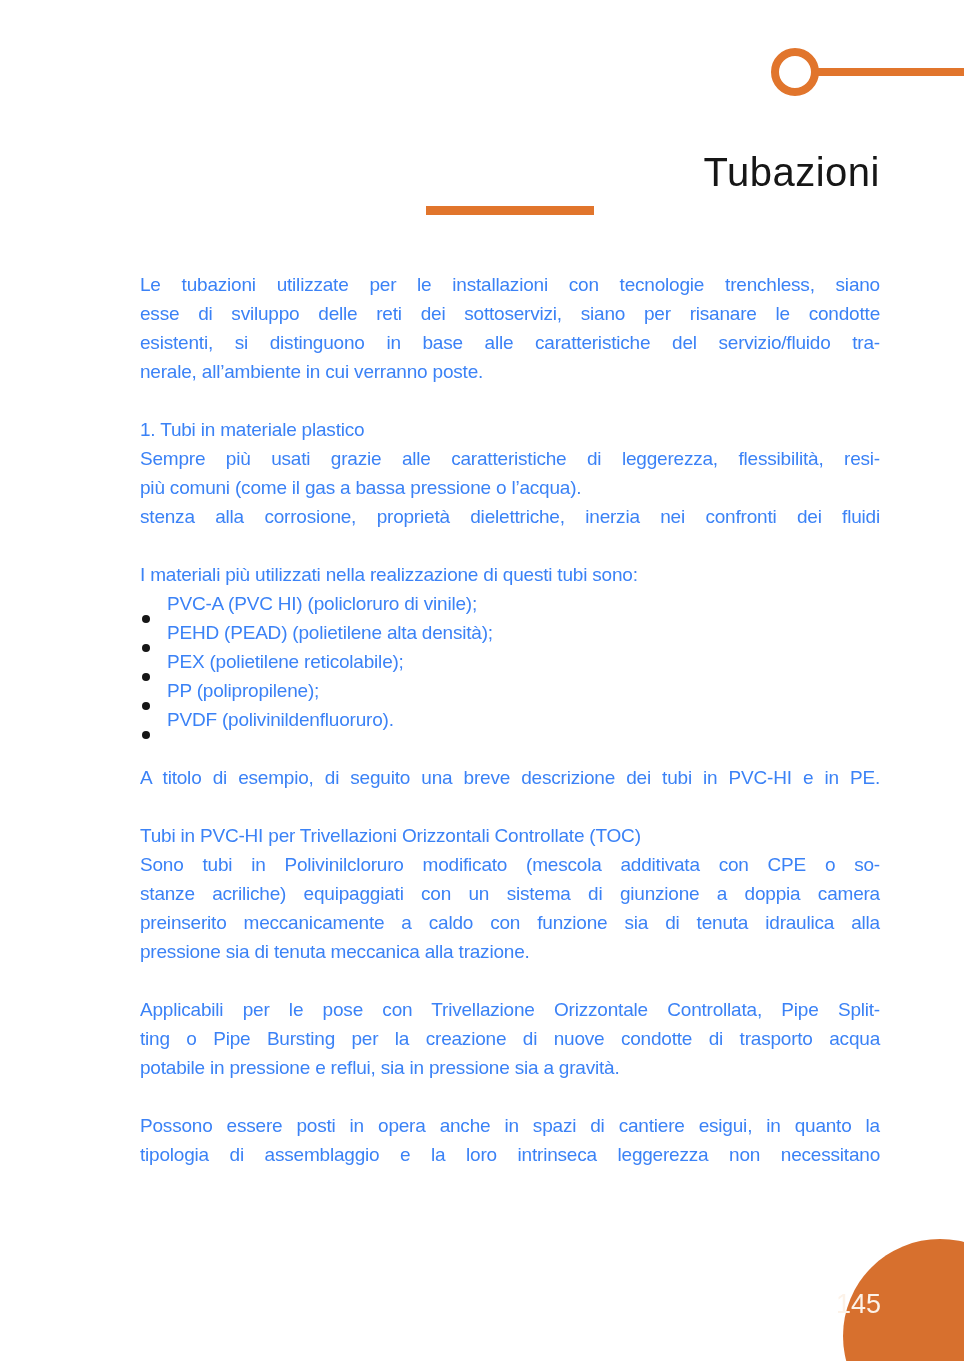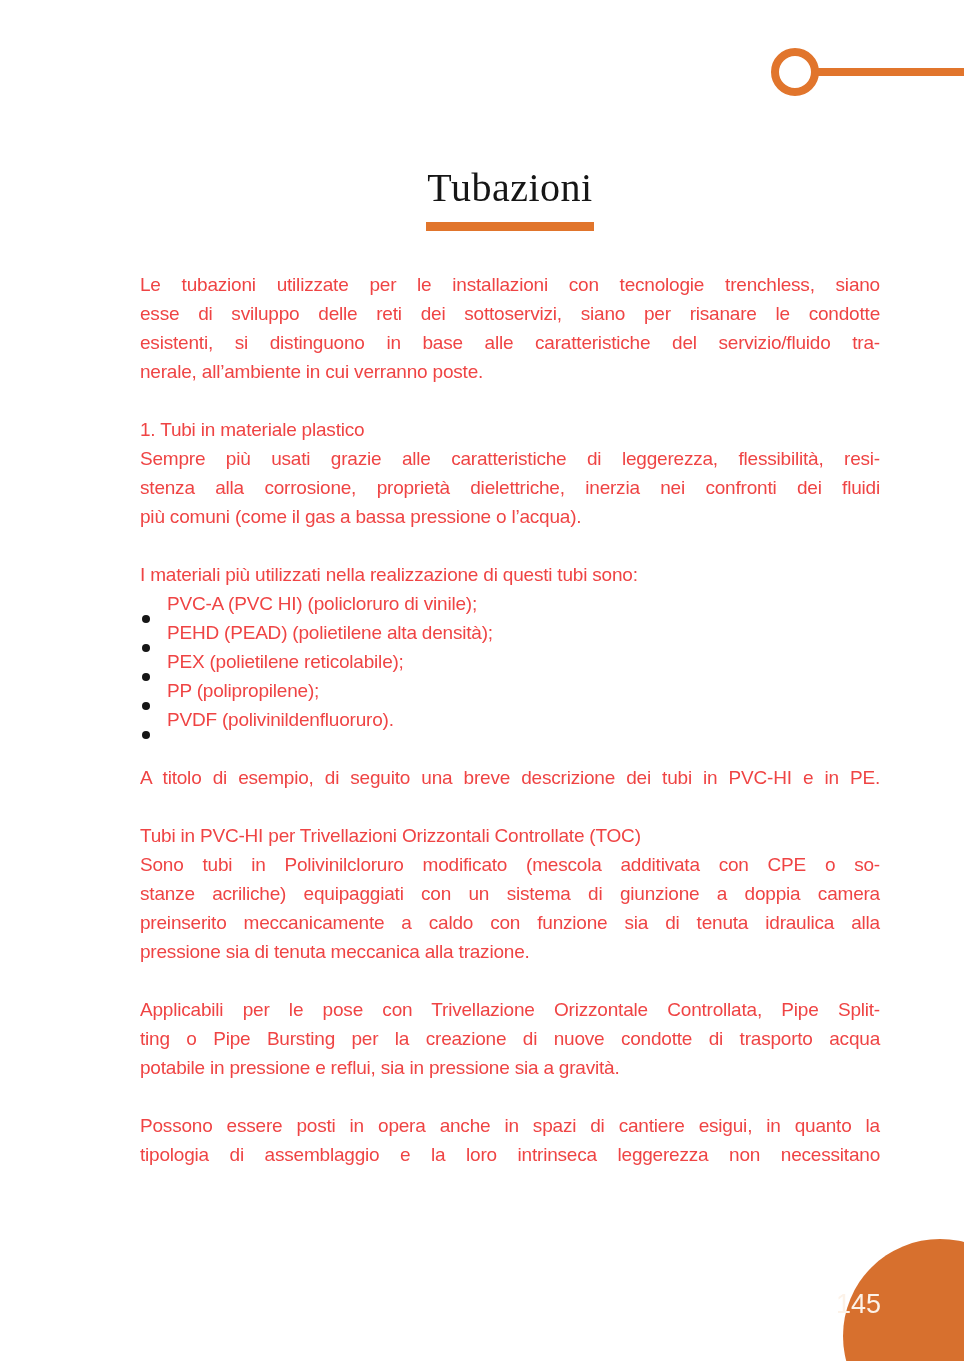--- a/index.html
+++ b/index.html
@@ -25,24 +25,23 @@
   .ornament-line {
     position: absolute;
     left: 815px; top: 68px;
     width: 149px; height: 8px;
     background: var(--accent-orange, #E1752C);
   }
 
   
   .title-wrap {
     position: absolute;
-    left: 140px; top: 164px;
+    left: 140px; top: 148px;
     width: 740px;
-    text-align: center;
-    font-family: Liberation Serif, serif;
+    text-align: right;
   }
   .page-title {
     margin: 0;
     font-size: 40px;
     font-weight: 300;
     line-height: 48px;
     letter-spacing: 0.5px;
     color: #161616;
   }
   .title-underline {
@@ -52,21 +51,21 @@
   }
 
   
   .body-col {
     position: absolute;
     left: 140px; top: 270px;
     width: 740px;
     font-size: 19px;
     line-height: 29px;
     letter-spacing: -0.2px;
-    color: #ef4444;
+    color: #3b82f6;
   }
   .block { margin: 0; }
   .block.gap { margin-top: 29px; }
   .ln { text-align: justify; text-align-last: justify; min-height: 29px; }
   .ln.last { text-align-last: auto; }
   .heading { font-weight: 400; line-height: 29px; }
 
   
   .bullet-row { display: flex; line-height: 29px; align-items: center; }
   .bullet-dot { flex: none; width: 27px; position: relative; }
@@ -120,22 +119,22 @@
     <div class="block">
         <div class="ln">Le tubazioni utilizzate per le installazioni con tecnologie trenchless, siano</div>
         <div class="ln">esse di sviluppo delle reti dei sottoservizi, siano per risanare le condotte</div>
         <div class="ln">esistenti, si distinguono in base alle caratteristiche del servizio/fluido tra-</div>
         <div class="ln last">nerale, all’ambiente in cui verranno poste.</div>
       </div>
 
     <div class="block gap heading">1. Tubi in materiale plastico</div>
     <div class="block">
         <div class="ln">Sempre più usati grazie alle caratteristiche di leggerezza, flessibilità, resi-</div>
+        <div class="ln last">più comuni (come il gas a bassa pressione o l’acqua).</div>
         <div class="ln">stenza alla corrosione, proprietà dielettriche, inerzia nei confronti dei fluidi</div>
-        <div class="ln last">più comuni (come il gas a bassa pressione o l’acqua).</div>
       </div>
 
     <div class="block gap ln last">I materiali più utilizzati nella realizzazione di questi tubi sono:</div>
     <div class="block">
         <div class="bullet-row">
           <span class="bullet-dot"></span>
           <span class="bullet-text">PVC-A (PVC HI) (policloruro di vinile);</span>
         </div>
         <div class="bullet-row">
           <span class="bullet-dot"></span>

